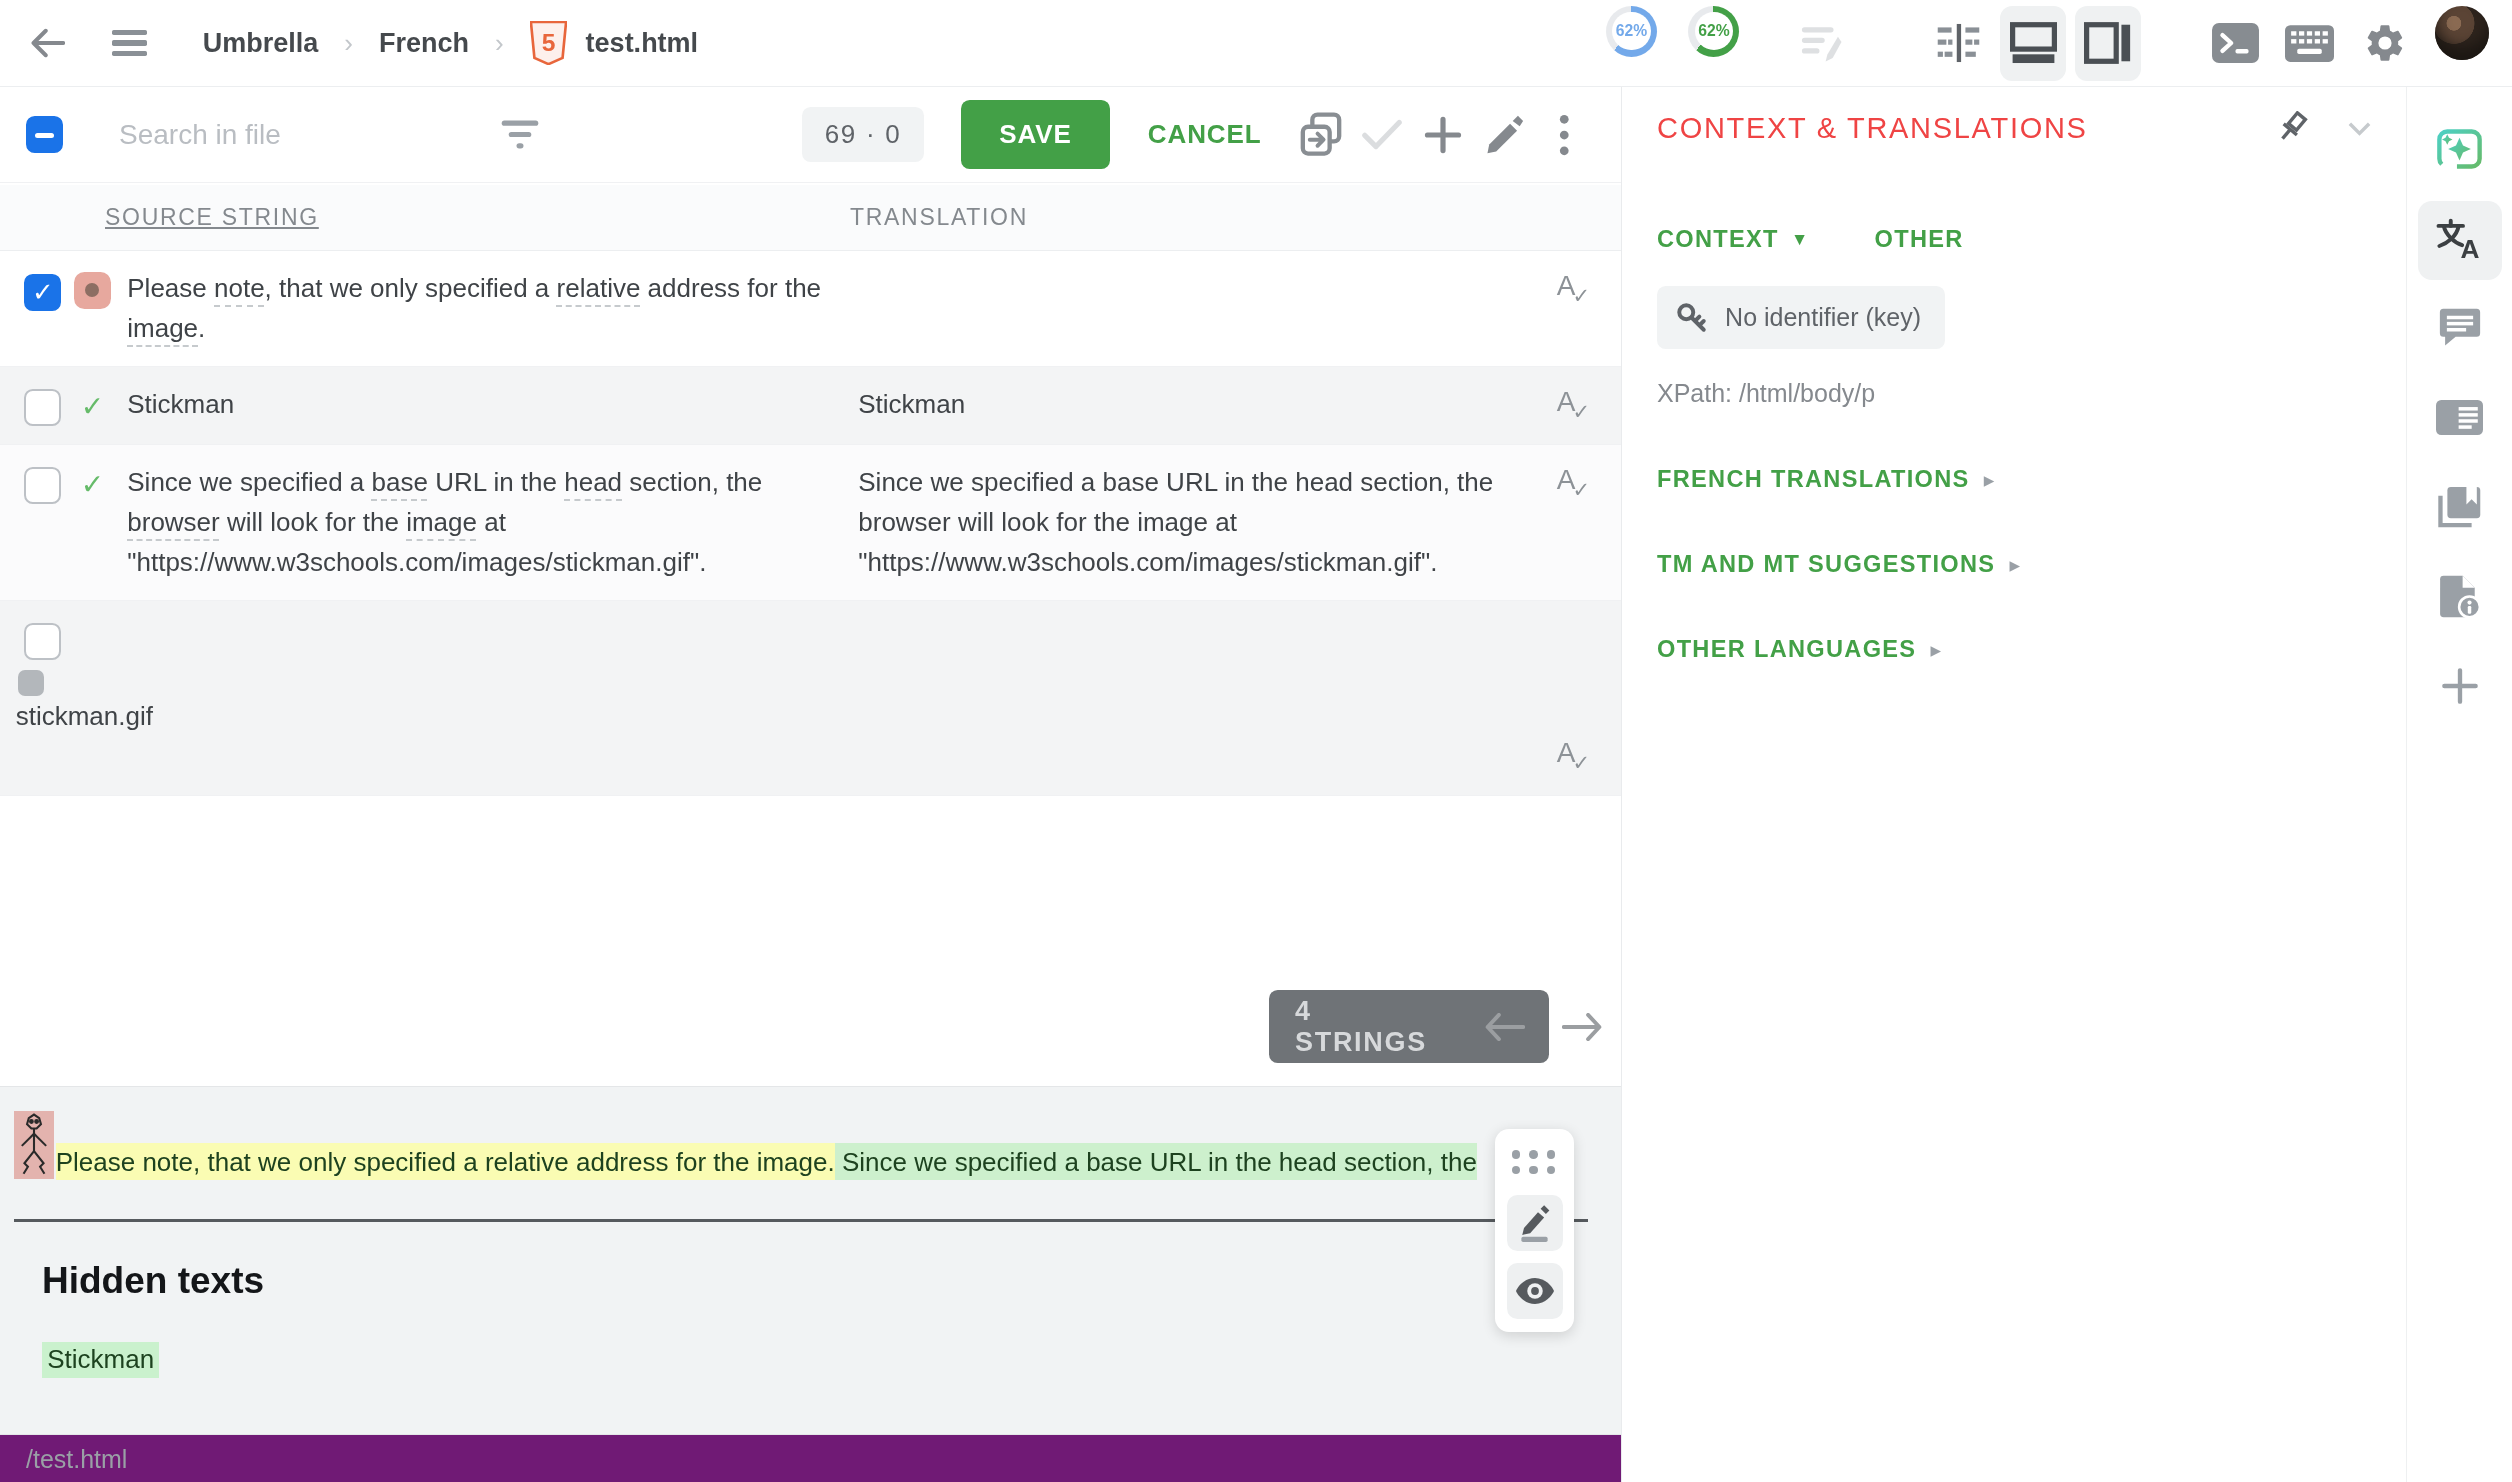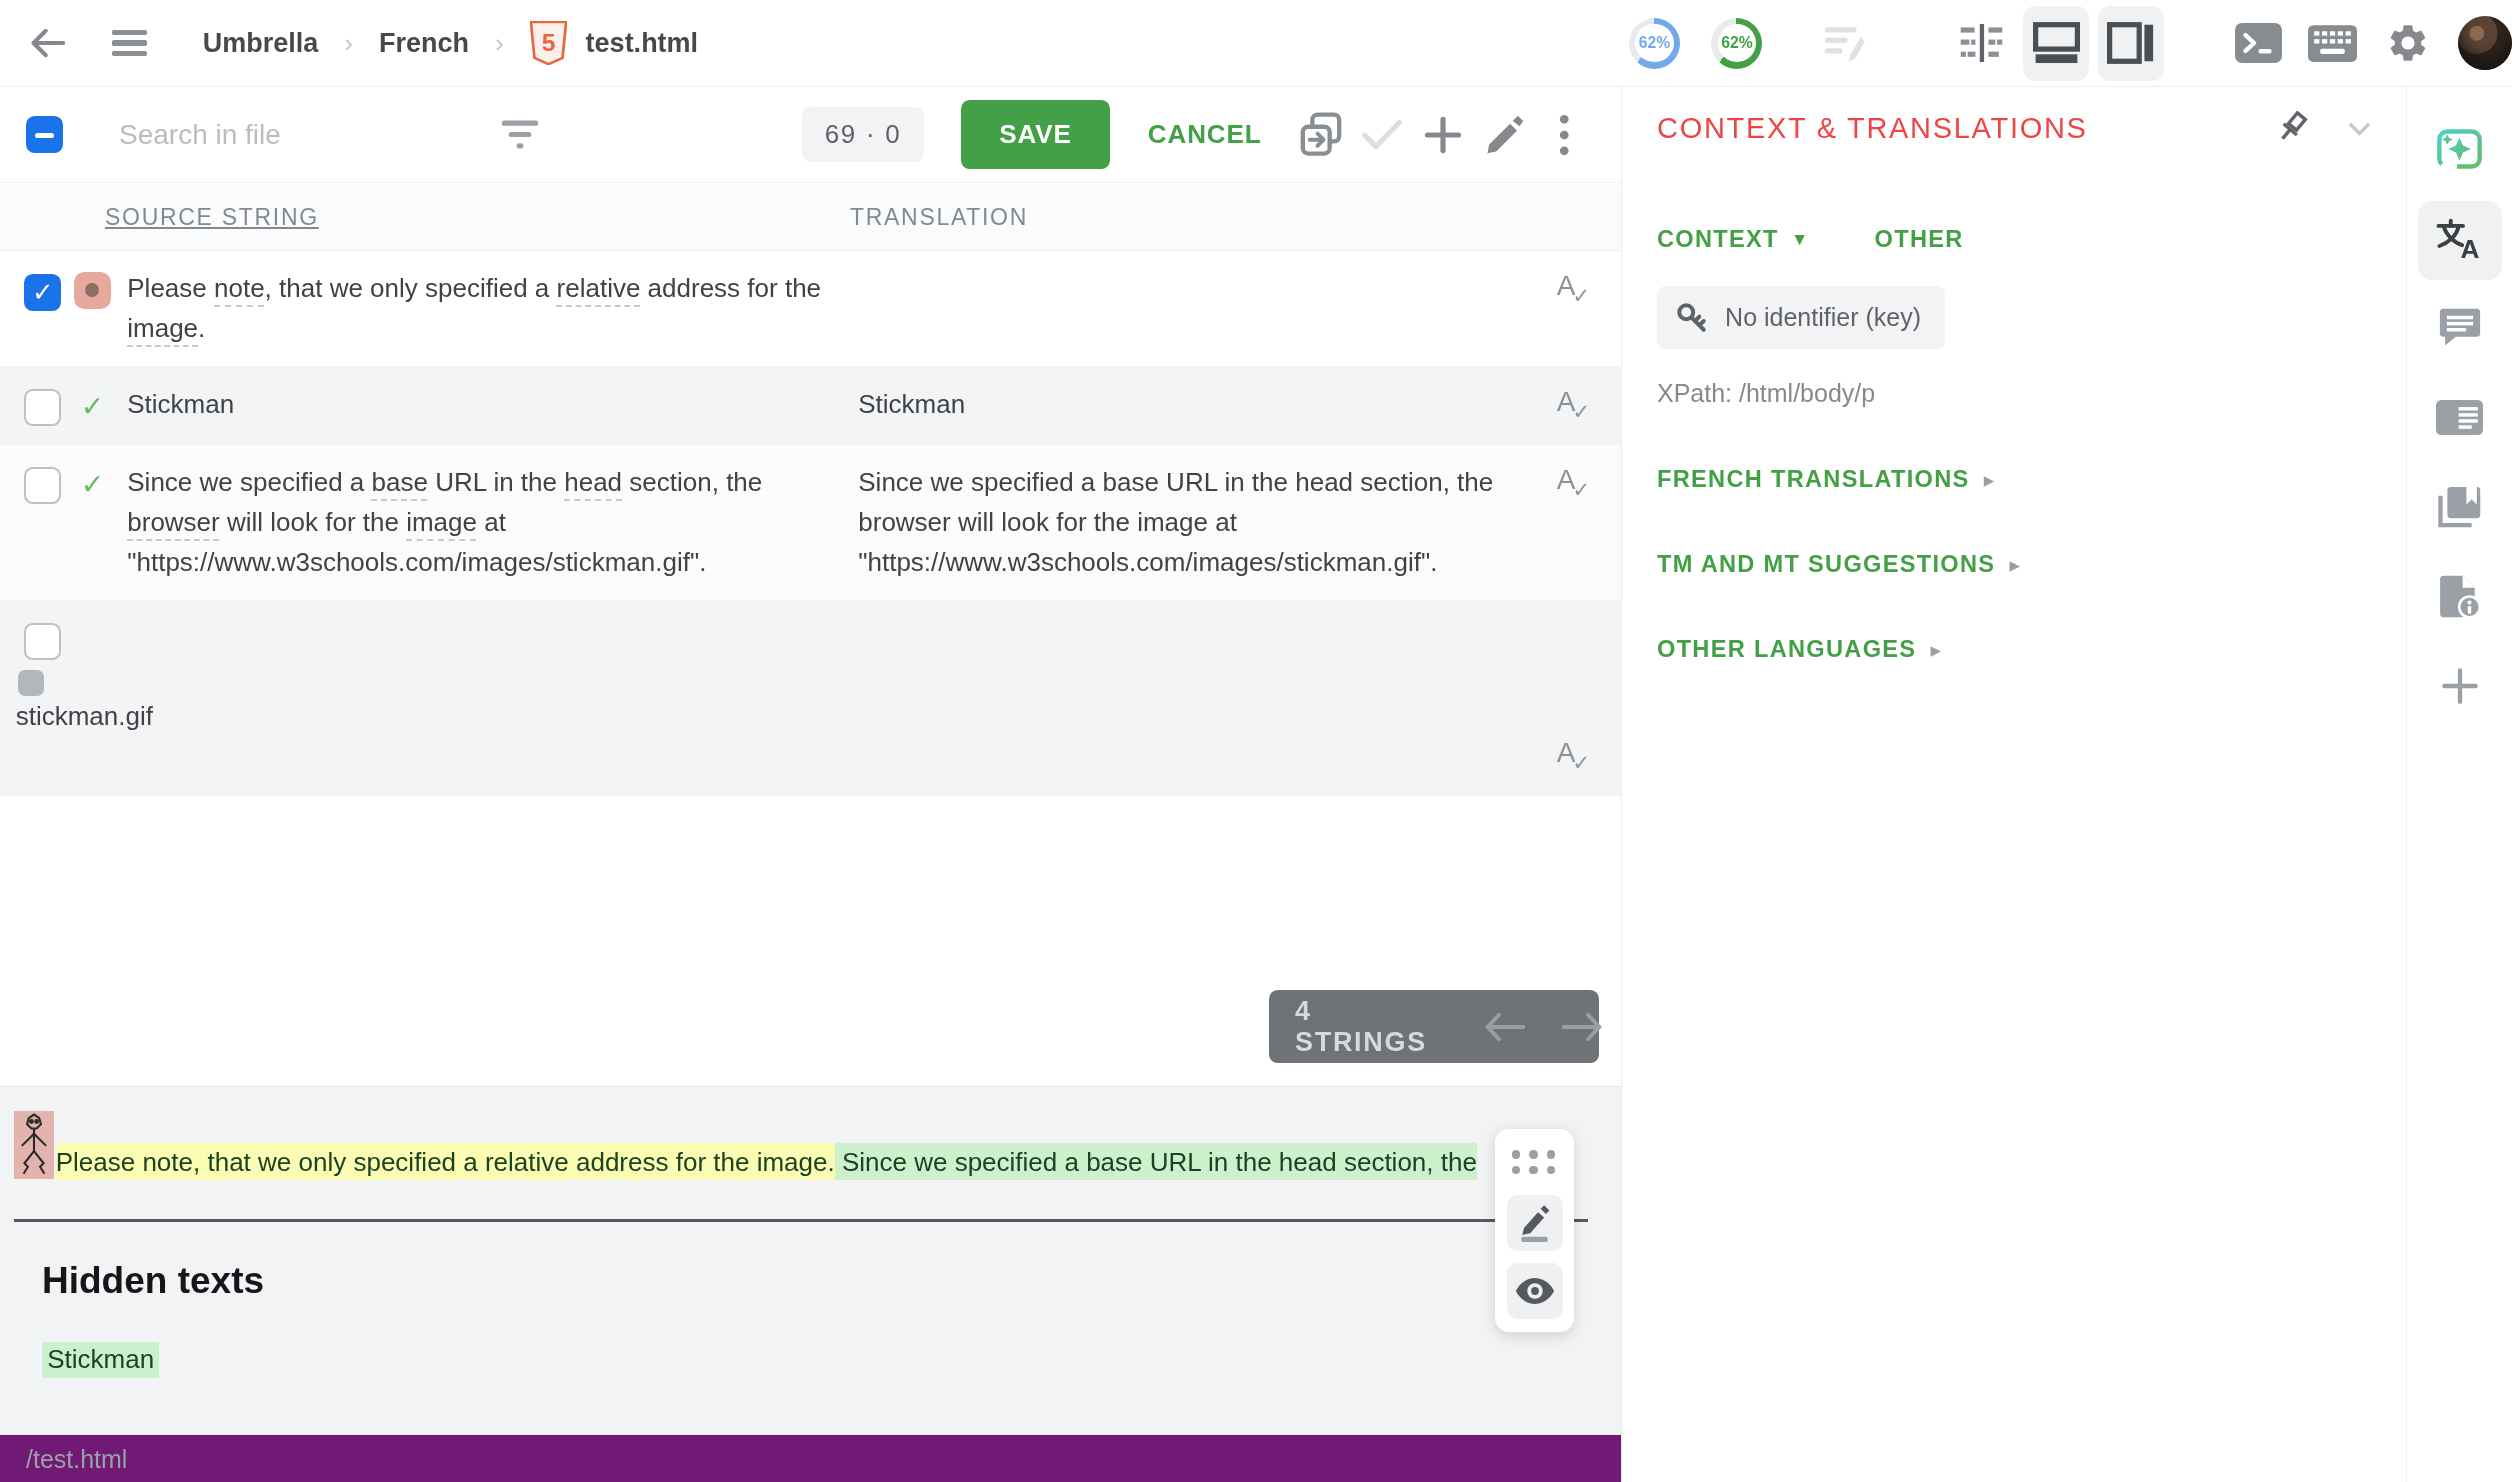--- a/index.html
+++ b/index.html
@@ -16,21 +16,21 @@
   .hbtn { display:flex; align-items:center; justify-content:center; width:63px; height:63px;
           border-radius:50%; cursor:pointer; flex:0 0 auto; }
   .back-arrow { margin-left:15.7px; }
   .burger { margin-left:19px; }
   .burger .bars { width:35px; height:26px; display:flex; flex-direction:column; justify-content:space-between; }
   .burger .bars i { display:block; height:5.2px; background:#8a9096; border-radius:1.7px; }
   .crumbs { display:flex; align-items:center; margin-left:42px; font-size:27px; font-weight:700; color:#45494d; }
   .crumb { cursor:pointer; }
   .crumb-sep { color:#c3c7cb; font-size:26px; margin:0 26px; font-weight:400; }
   .html5-badge { width:37px; height:44px; margin-right:19px; }
-  .hdr-right { margin-left:auto; display:flex; align-items:center; gap:8.7px; }
+  .hdr-right { margin-left:auto; display:flex; align-items:flex-start; gap:8.7px; padding-right:23px; }
   .ring { position:relative; width:51px; height:51px; border-radius:50%; margin-right:7px; }
   .ring .hole { position:absolute; inset:6.1px; background:#fff; border-radius:50%;
                 display:flex; align-items:center; justify-content:center; font-size:15.7px; font-weight:700; }
   .icon-btn { width:66px; height:75px; display:flex; align-items:center; justify-content:center;
               border-radius:12.2px; cursor:pointer; flex:0 0 auto; }
   .icon-btn.active { background:#eff1f2; }
   .avatar { width:54px; height:54px; border-radius:50%; margin-left:8.7px; cursor:pointer;
             background:radial-gradient(circle at 35% 32%, #8a6a52 0 14%, #5b4435 15% 40%, #2e241d 41% 100%);
             box-shadow:inset 0 -12.2px 14px #1c1713; }
 
@@ -80,21 +80,21 @@
   .stat .hiddenmark { width:26px; height:26px; margin-top:6.1px; border-radius:7px; background:#b3b7bb; }
   .src-cell { width:698px; margin-left:15.7px; font-size:26px; line-height:40px; color:#3f4347; }
   .trans-cell { width:663px; margin-left:33px; font-size:26px; line-height:40px; color:#3f4347; }
   .term { text-decoration:underline dashed #c6cacd 2.2px; text-underline-offset:7.9px; }
   .spell-ico { margin-left:auto; margin-right:26px; margin-top:1.7px; cursor:pointer; position:relative;
                color:#8d9297; font-size:28px; width:40px; height:40px; flex:0 0 auto; }
   .spell-ico .a { position:absolute; left:1.7px; top:0; }
   .spell-ico .chk { position:absolute; left:17.4px; top:14px; font-size:21px; }
 
   
-  .strings-badge { position:absolute; left:1269px; top:903px; width:330px; height:73px;
+  .strings-badge { position:absolute; left:1269px; top:903px; width:280px; height:73px;
                    background:rgba(99,103,107,.92); border-radius:8.7px; display:flex; align-items:center;
                    padding:0 26px; }
   .strings-badge .lbl { color:#d7d9db; font-size:27px; font-weight:700; letter-spacing:1.7px; }
   .badge-arrow { margin-left:37px; cursor:pointer; display:flex; }
 
   
   .preview { position:absolute; top:999px; left:0; right:0; height:349px; background:#f1f3f4;
              border-top:1.7px solid #e4e6e8; padding:24.4px 14px 0 14px; }
   .pline { font-size:26px; line-height:38px; color:#1d421f; white-space:nowrap; }
   .stickman-img { display:inline-block; width:40px; height:68px; background:#e3b3ae; vertical-align:-8.7px; margin-right:1.7px; }

